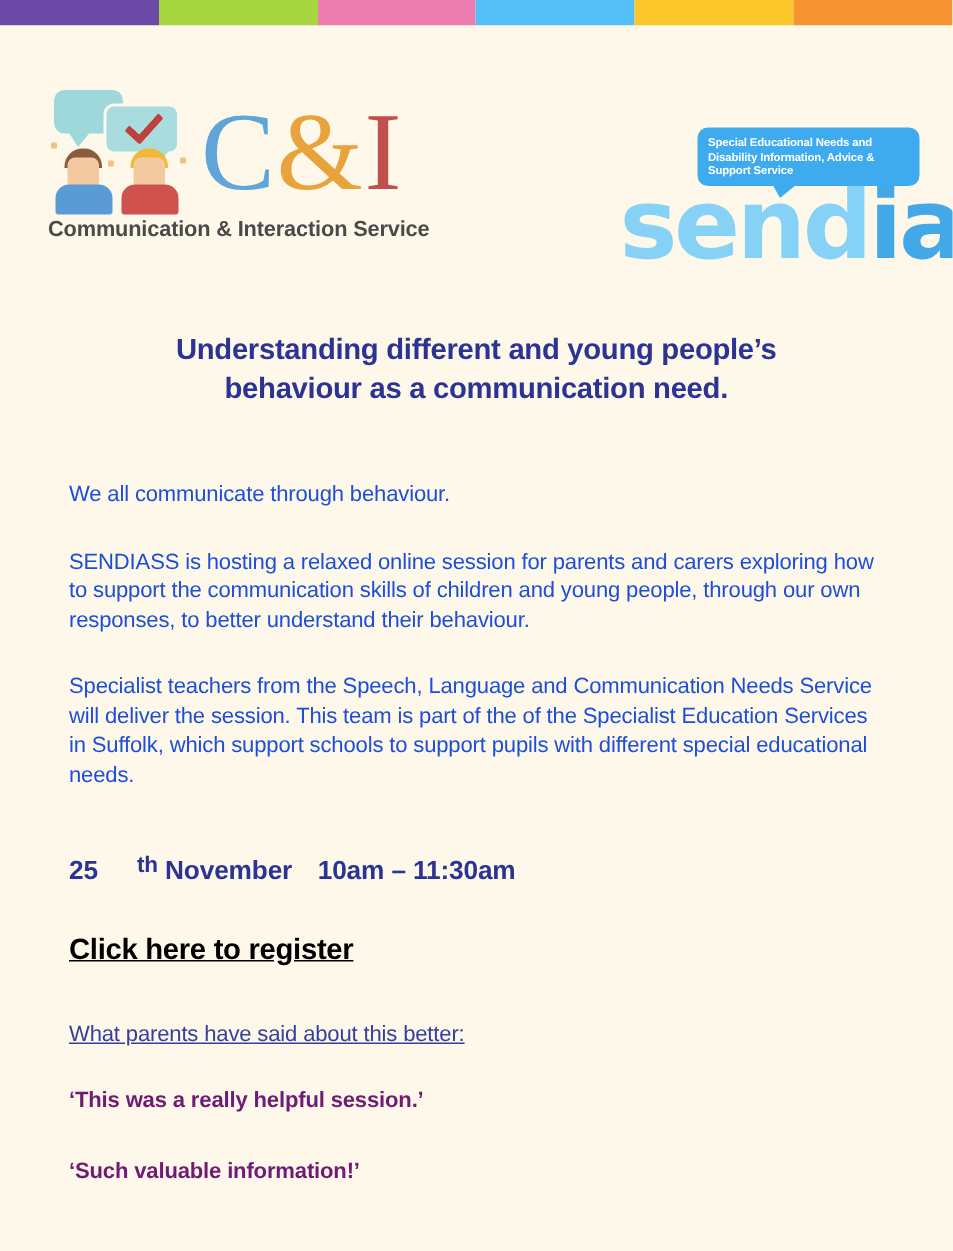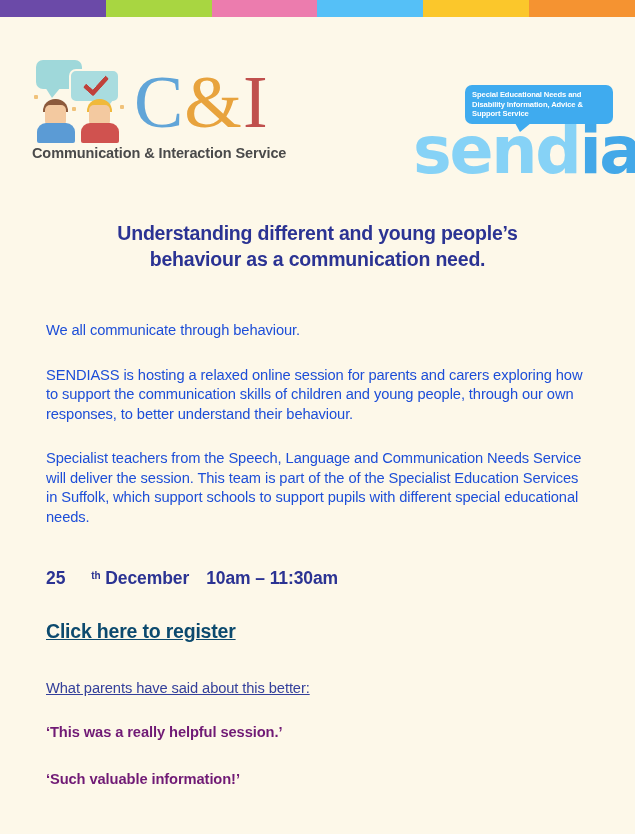--- a/index.html
+++ b/index.html
@@ -226,30 +226,30 @@
   }
   .para.first { margin-top: 49px; }
   .datetime {
     font-size: 17.5px;
     font-weight: bold;
     color: #2b3393;
     margin-top: 41px;
     letter-spacing: -0.1px;
   }
   .datetime sup {
-    font-size: 10px;
+    font-size: 15px;
     vertical-align: 5px;
     padding-left: 26px;
   }
   .gap-wide { display: inline-block; width: 17px; }
   .register {
     display: inline-block;
     font-size: 19.5px;
     font-weight: bold;
-    color: #0c4a6e;
+    color: #000000;
     margin-top: 31px;
     letter-spacing: -0.2px;
     cursor: pointer;
   }
   .parents-label {
     font-size: 14.7px;
     color: #34409b;
     text-decoration: underline;
     margin-top: 37px;
     letter-spacing: -0.1px;
@@ -321,21 +321,21 @@
     <div class="doc-title">
       <span>Understanding different and young people’s</span><br>
       <span>behaviour as a communication need.</span>
     </div>
 
     <p class="para first">We all communicate through behaviour.</p>
     <p class="para">SENDIASS is hosting a relaxed online session for parents and carers exploring how to support the communication skills of children and young people, through our own responses, to better understand their behaviour.</p>
     <p class="para">Specialist teachers from the Speech, Language and Communication Needs Service will deliver the session.  This team is part of the of the Specialist Education Services in Suffolk, which support schools to support pupils with different special educational needs.</p>
 
     <div class="datetime"><span>25</span><sup>th</sup>
-      <span>December</span><span class="gap-wide"></span><span>10am – 11:30am</span></div>
+      <span>November</span><span class="gap-wide"></span><span>10am – 11:30am</span></div>
 
     <div><a class="register" href="#">Click here to register</a></div>
 
     <div class="parents-label">What parents have said about this better:</div>
 
     <div class="quote">‘This was a really helpful session.’</div>
     <div class="quote">‘Such valuable information!’</div>
 
   </div>
 </div>

